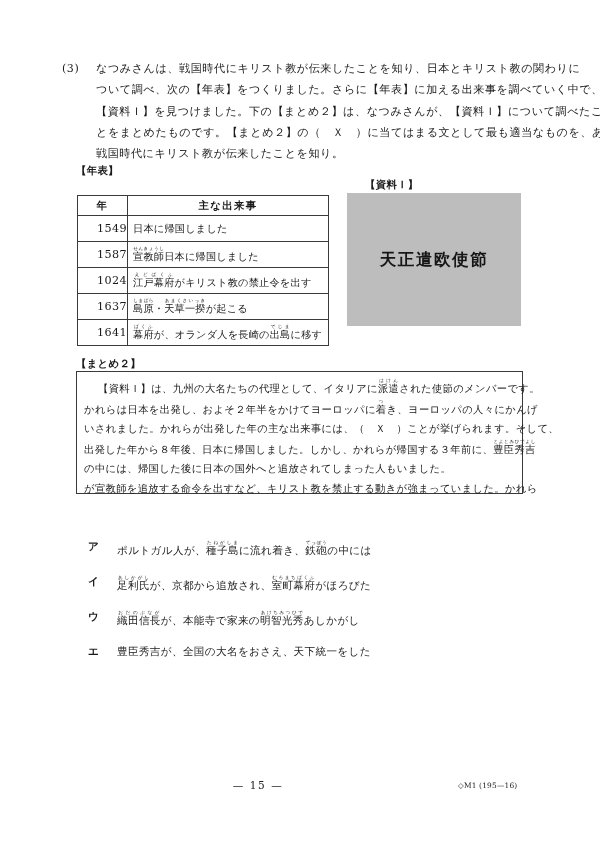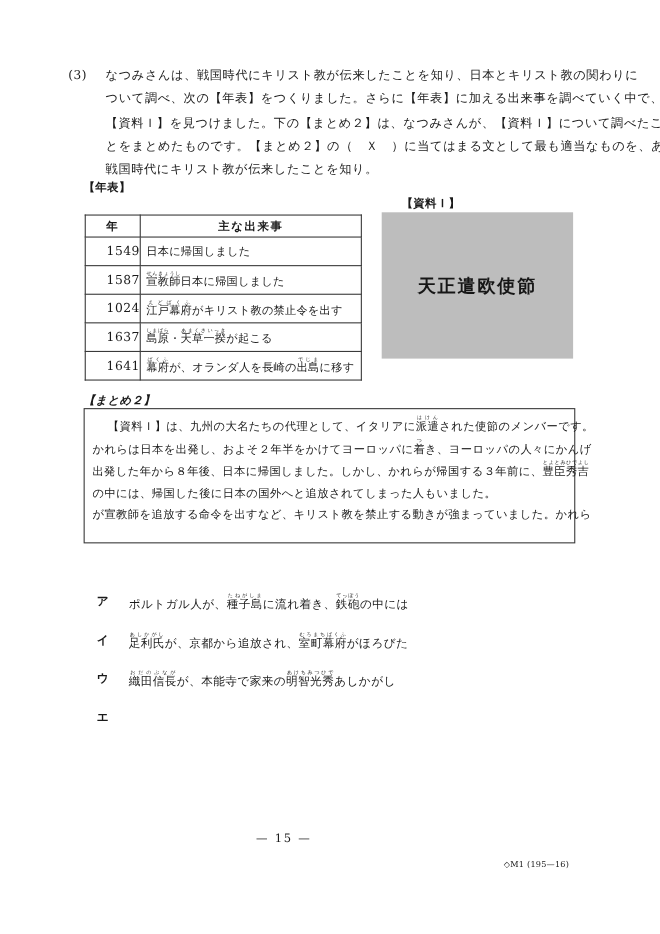--- a/index.html
+++ b/index.html
@@ -55,21 +55,21 @@
   
   .box-label {
     position: absolute;
     font-size: 10.4px;
     letter-spacing: 0.3px;
     font-weight: 600;
     white-space: nowrap;
   }
   #label-nenpyo { left: 76px; top: 164px; }
   #label-shiryo { left: 365px; top: 178px; }
-  #label-matome { left: 76px; top: 357px; font-style: italic; }
+  #label-matome { left: 76px; top: 357px; }
 
   
   .timeline {
     position: absolute;
     left: 77px;
     top: 195px;
     width: 251px;
     border-collapse: collapse;
     table-layout: fixed;
   }
@@ -174,21 +174,21 @@
     width: 29px;
     flex: 0 0 29px;
     font-weight: 600;
   }
   .choice-text { flex: 1 1 auto; }
 
   
   .footer-page {
     position: absolute;
     left: 0;
-    top: 756px;
+    top: 779px;
     width: 516px;
     text-align: center;
     font-size: 10.5px;
     letter-spacing: 1.6px;
     font-family: "DejaVu Serif", "Liberation Serif", serif;
   }
   .footer-code {
     position: absolute;
     left: 458px;
     top: 781px;
@@ -267,29 +267,30 @@
   </table>
 
   <div class="shiryo-box">
     <span class="shiryo-caption">天正遣欧使節</span>
   </div>
 
   <div class="matome-box">
     <div id="matome-body">
         <div class="m-line first"><span>【資料Ｉ】は、九州の大名たちの代理として、イタリアに</span><ruby>派遣<rt>はけん</rt></ruby><span>された使節のメンバーです。</span></div>
         <div class="m-line"><span>かれらは日本を出発し、およそ２年半をかけてヨーロッパに</span><ruby>着<rt>つ</rt></ruby><span>き、ヨーロッパの人々にかんげ</span></div>
+        <div class="m-line"><span>いされました。かれらが出発した年の主な出来事には、（　Ｘ　）ことが挙げられます。そして、</span></div>
         <div class="m-line"><span>出発した年から８年後、日本に帰国しました。しかし、かれらが帰国する３年前に、</span><ruby>豊臣秀吉<rt>とよとみひでよし</rt></ruby></div>
         <div class="m-line"><span>の中には、帰国した後に日本の国外へと追放されてしまった人もいました。</span></div>
         <div class="m-line"><span>が宣教師を追放する命令を出すなど、キリスト教を禁止する動きが強まっていました。かれら</span></div>
       </div>
   </div>
 
   <div class="choices" id="choices-list">
       <div class="choice"><span class="choice-key">ア</span><span class="choice-text"><span>ポルトガル人が、</span><ruby>種子島<rt>たねがしま</rt></ruby><span>に流れ着き、</span><ruby>鉄砲<rt>てっぽう</rt></ruby><span>の中には</span></span></div>
       <div class="choice"><span class="choice-key">イ</span><span class="choice-text"><ruby>足利氏<rt>あしかがし</rt></ruby><span>が、京都から追放され、</span><ruby>室町幕府<rt>むろまちばくふ</rt></ruby><span>がほろびた</span></span></div>
       <div class="choice"><span class="choice-key">ウ</span><span class="choice-text"><ruby>織田信長<rt>おだのぶなが</rt></ruby><span>が、本能寺で家来の</span><ruby>明智光秀<rt>あけちみつひで</rt></ruby><span>あしかがし</span></span></div>
-      <div class="choice"><span class="choice-key">エ</span></div>
+      <div class="choice"><span class="choice-key">エ</span><span class="choice-text"><span>豊臣秀吉が、全国の大名をおさえ、天下統一をした</span></span></div>
     </div>
 
   <div class="footer-page">— 15 —</div>
   <div class="footer-code">◇M1 (195—16)</div>
 
 </div>
 
 </body></html>

